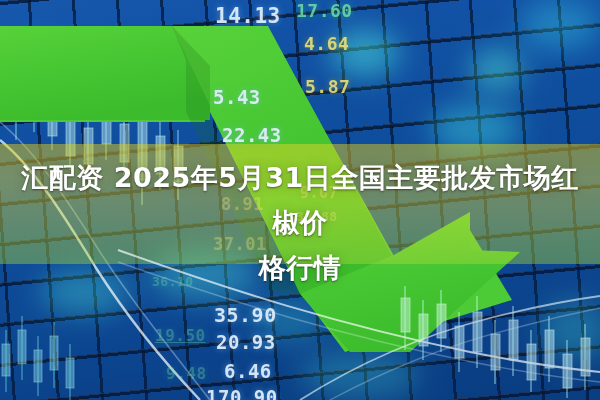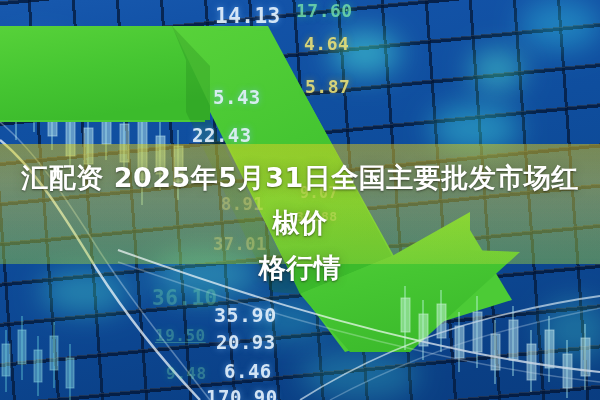--- a/index.html
+++ b/index.html
@@ -289,35 +289,35 @@
     <path d="M 118,262 C 232,302 342,336 472,362 C 522,372 562,378 600,382" stroke="rgba(235,245,255,.35)" stroke-width="1.4" fill="none"></path>
 
     <path d="M 300,400 C 360,362 420,336 490,318 C 530,308 570,300 600,296" stroke="rgba(240,250,255,.75)" stroke-width="1.8" fill="none"></path>
     <path d="M 330,400 C 390,368 450,344 515,328 C 552,318 580,312 600,308" stroke="rgba(225,240,255,.35)" stroke-width="1.3" fill="none"></path>
   </svg>
 
   <div>
 
     <span class="num white" style="left:215px;top:6px;font-size:21px;">14.13</span>
     <span class="num white" style="left:213px;top:88px;font-size:19px;">5.43</span>
-    <span class="num white" style="left:192px;top:126px;font-size:19px;">22.43</span>
+    <span class="num white" style="left:222px;top:126px;font-size:19px;">22.43</span>
     <span class="num yellow faint" style="left:221px;top:196px;font-size:17px;">8.91</span>
     <span class="num yellow faint" style="left:213px;top:236px;font-size:17px;">37.01</span>
     <span class="num white" style="left:214px;top:305px;font-size:20px;">35.90</span>
     <span class="num white" style="left:216px;top:333px;font-size:19px;">20.93</span>
     <span class="num white" style="left:224px;top:362px;font-size:19px;">6.46</span>
     <span class="num white" style="left:206px;top:388px;font-size:19px;">170.90</span>
 
     <span class="num green" style="left:296px;top:2px;font-size:18px;">17.60</span>
     <span class="num yellow" style="left:304px;top:35px;font-size:18px;">4.64</span>
     <span class="num yellow" style="left:305px;top:78px;font-size:18px;">5.87</span>
     <span class="num yellow faint" style="left:300px;top:186px;font-size:15px;">9.07</span>
     <span class="num yellow faint" style="left:296px;top:210px;font-size:13px;">30.88</span>
 
-    <span class="num green faint" style="left:152px;top:288px;font-size:21px;">36.10</span>
+    <span class="num green faint" style="left:152px;top:275px;font-size:13px;">36.10</span>
     <span class="num green faint" style="left:155px;top:328px;font-size:16px;text-decoration:underline;">19.50</span>
     <span class="num green faint" style="left:166px;top:366px;font-size:16px;">9.48</span>
   </div>
 
   <div class="title">
     <span class="l1">汇配资 2025年5月31日全国主要批发市场红椒价</span>
     <span class="l2">格行情</span>
   </div>
 
 </div>

